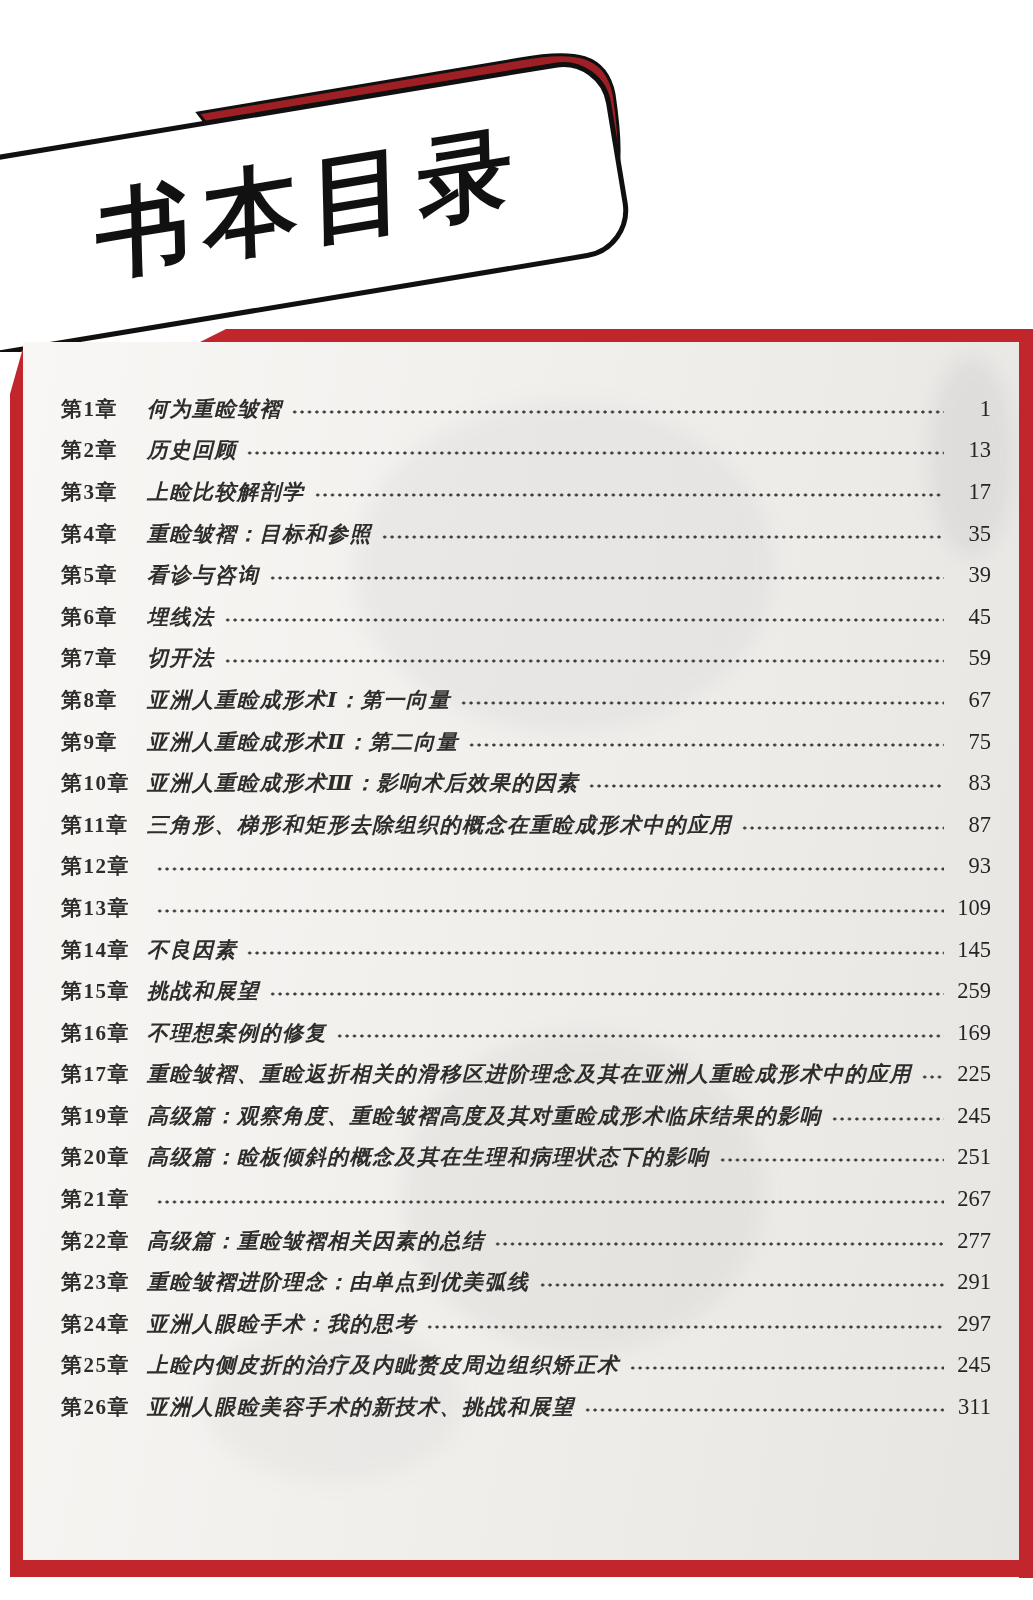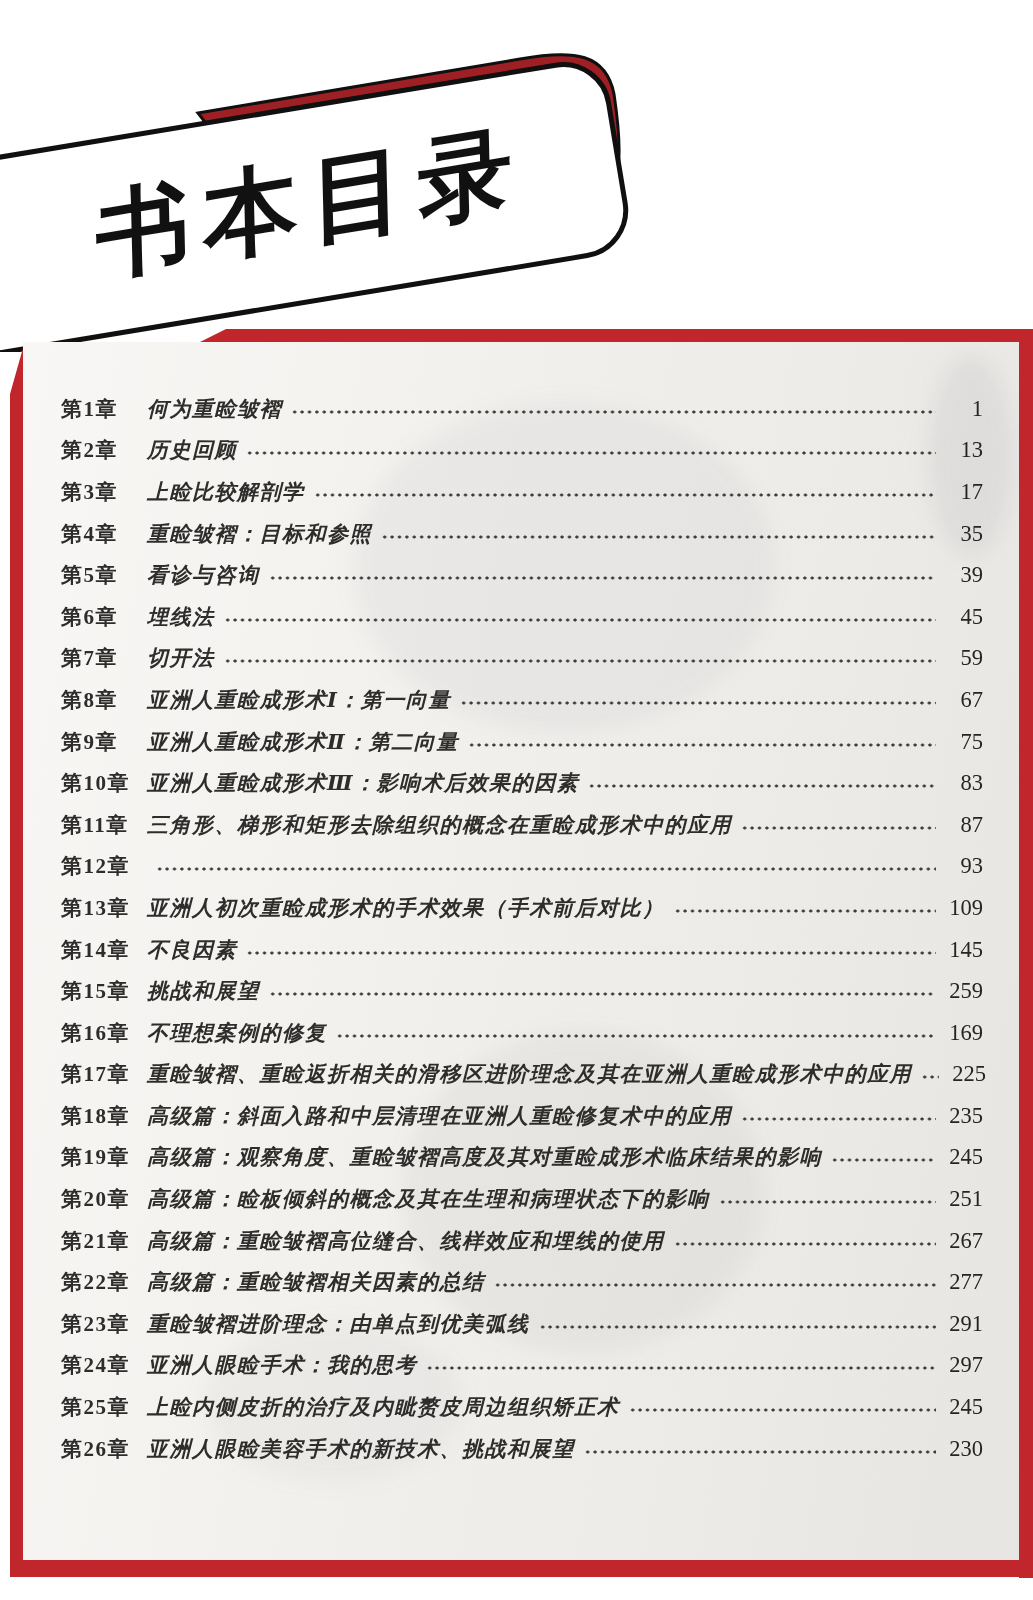--- a/index.html
+++ b/index.html
@@ -45,21 +45,21 @@
   }
   .smudge{position:absolute;border-radius:50%;filter:blur(10px);pointer-events:none;}
   .smudge.s1{right:6px;top:14px;width:84px;height:200px;background:rgba(120,120,125,.10);}
   .smudge.s2{left:330px;top:60px;width:420px;height:330px;background:rgba(110,110,118,.06);}
   .smudge.s3{left:380px;top:690px;width:360px;height:320px;background:rgba(115,112,108,.07);}
   .smudge.s4{left:180px;top:980px;width:260px;height:160px;background:rgba(120,118,112,.05);}
 
   
   .toc{
     position:relative;list-style:none;margin:0;
-    padding:46px 36px 0 38px;
+    padding:46px 28px 0 38px;
     color:#2e2d2b;
   }
   .toc-row{
     display:flex;align-items:center;height:41.6px;
     font-size:21px;letter-spacing:1.5px;font-weight:600;
     white-space:nowrap;
   }
   .ch-label{min-width:74px;margin-right:12px;}
   .ch-title{flex:0 0 auto;font-style:italic;}
   .leader{
@@ -188,21 +188,20 @@
   </li>
 
   <li class="toc-row">
     <span class="ch-label">第12章</span>
     <span class="leader"></span>
     <span class="ch-page">93</span>
   </li>
 
   <li class="toc-row">
     <span class="ch-label">第13章</span>
-    <span class="ch-title">亚洲人初次重睑成形术的手术效果（手术前后对比）</span>
     <span class="leader"></span>
     <span class="ch-page">109</span>
   </li>
 
   <li class="toc-row">
     <span class="ch-label">第14章</span>
     <span class="ch-title">不良因素</span>
     <span class="leader"></span>
     <span class="ch-page">145</span>
   </li>
@@ -221,44 +220,37 @@
     <span class="ch-page">169</span>
   </li>
 
   <li class="toc-row">
     <span class="ch-label">第17章</span>
     <span class="ch-title">重睑皱褶、重睑返折相关的滑移区进阶理念及其在亚洲人重睑成形术中的应用</span>
     <span class="leader"></span>
     <span class="ch-page">225</span>
   </li>
 
-  <li class="toc-row">
-    <span class="ch-label">第18章</span>
-    <span class="ch-title">高级篇：斜面入路和中层清理在亚洲人重睑修复术中的应用</span>
-    <span class="leader"></span>
-    <span class="ch-page">235</span>
-  </li>
 
   <li class="toc-row">
     <span class="ch-label">第19章</span>
     <span class="ch-title">高级篇：观察角度、重睑皱褶高度及其对重睑成形术临床结果的影响</span>
     <span class="leader"></span>
     <span class="ch-page">245</span>
   </li>
 
   <li class="toc-row">
     <span class="ch-label">第20章</span>
     <span class="ch-title">高级篇：睑板倾斜的概念及其在生理和病理状态下的影响</span>
     <span class="leader"></span>
     <span class="ch-page">251</span>
   </li>
 
   <li class="toc-row">
     <span class="ch-label">第21章</span>
-    <span class="ch-title">高级篇：重睑皱褶高位缝合、线样效应和埋线的使用</span>
     <span class="leader"></span>
     <span class="ch-page">267</span>
   </li>
 
   <li class="toc-row">
     <span class="ch-label">第22章</span>
     <span class="ch-title">高级篇：重睑皱褶相关因素的总结</span>
     <span class="leader"></span>
     <span class="ch-page">277</span>
   </li>
@@ -281,18 +273,18 @@
     <span class="ch-label">第25章</span>
     <span class="ch-title">上睑内侧皮折的治疗及内眦赘皮周边组织矫正术</span>
     <span class="leader"></span>
     <span class="ch-page">245</span>
   </li>
 
   <li class="toc-row">
     <span class="ch-label">第26章</span>
     <span class="ch-title">亚洲人眼睑美容手术的新技术、挑战和展望</span>
     <span class="leader"></span>
-    <span class="ch-page">230</span>
+    <span class="ch-page">311</span>
   </li>
 </ol>
   </div>
 
 </div>
 
 </body></html>

